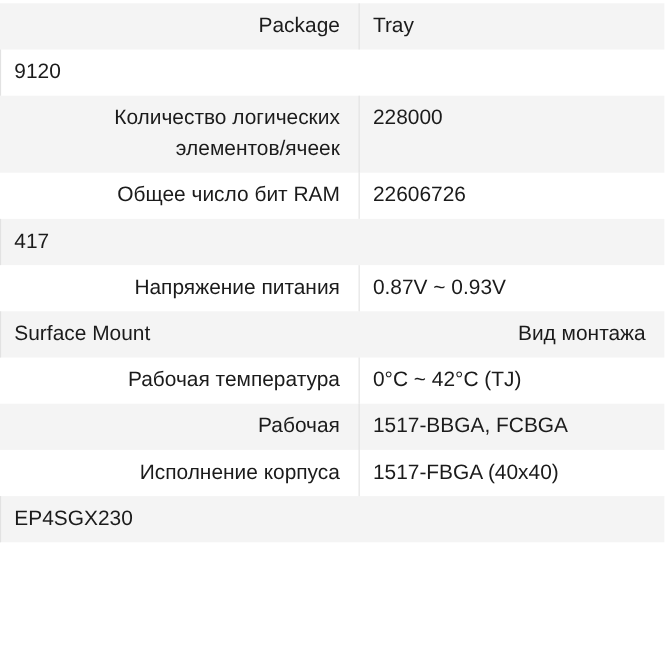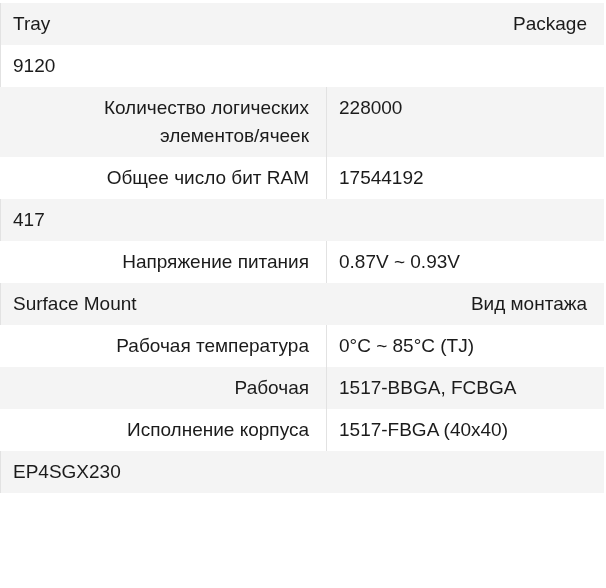--- a/index.html
+++ b/index.html
@@ -48,49 +48,49 @@
     border-left: 1px solid var(--divider);
     padding-left: 12px;
     padding-right: 6px;
   }
 </style>
 </head>
 <body>
 
 <div class="spec-table">
   <div class="spec-row">
+    <div class="cell label">Package</div>
     <div class="cell value">Tray</div>
-    <div class="cell label">Package</div>
   </div>
   <div class="spec-row">
     <div class="cell value">9120</div>
   </div>
   <div class="spec-row">
     <div class="cell label">Количество логических
 элементов/ячеек</div>
     <div class="cell value">228000</div>
   </div>
   <div class="spec-row">
     <div class="cell label">Общее число бит RAM</div>
-    <div class="cell value">17544192</div>
+    <div class="cell value">22606726</div>
   </div>
   <div class="spec-row">
     <div class="cell value">417</div>
   </div>
   <div class="spec-row">
     <div class="cell label">Напряжение питания</div>
     <div class="cell value">0.87V ~ 0.93V</div>
   </div>
   <div class="spec-row">
     <div class="cell value">Surface Mount</div>
     <div class="cell label">Вид монтажа</div>
   </div>
   <div class="spec-row">
     <div class="cell label">Рабочая температура</div>
-    <div class="cell value">0°C ~ 85°C (TJ)</div>
+    <div class="cell value">0°C ~ 42°C (TJ)</div>
   </div>
   <div class="spec-row">
     <div class="cell label">Рабочая</div>
     <div class="cell value">1517-BBGA, FCBGA</div>
   </div>
   <div class="spec-row">
     <div class="cell label">Исполнение корпуса</div>
     <div class="cell value">1517-FBGA (40x40)</div>
   </div>
   <div class="spec-row">

